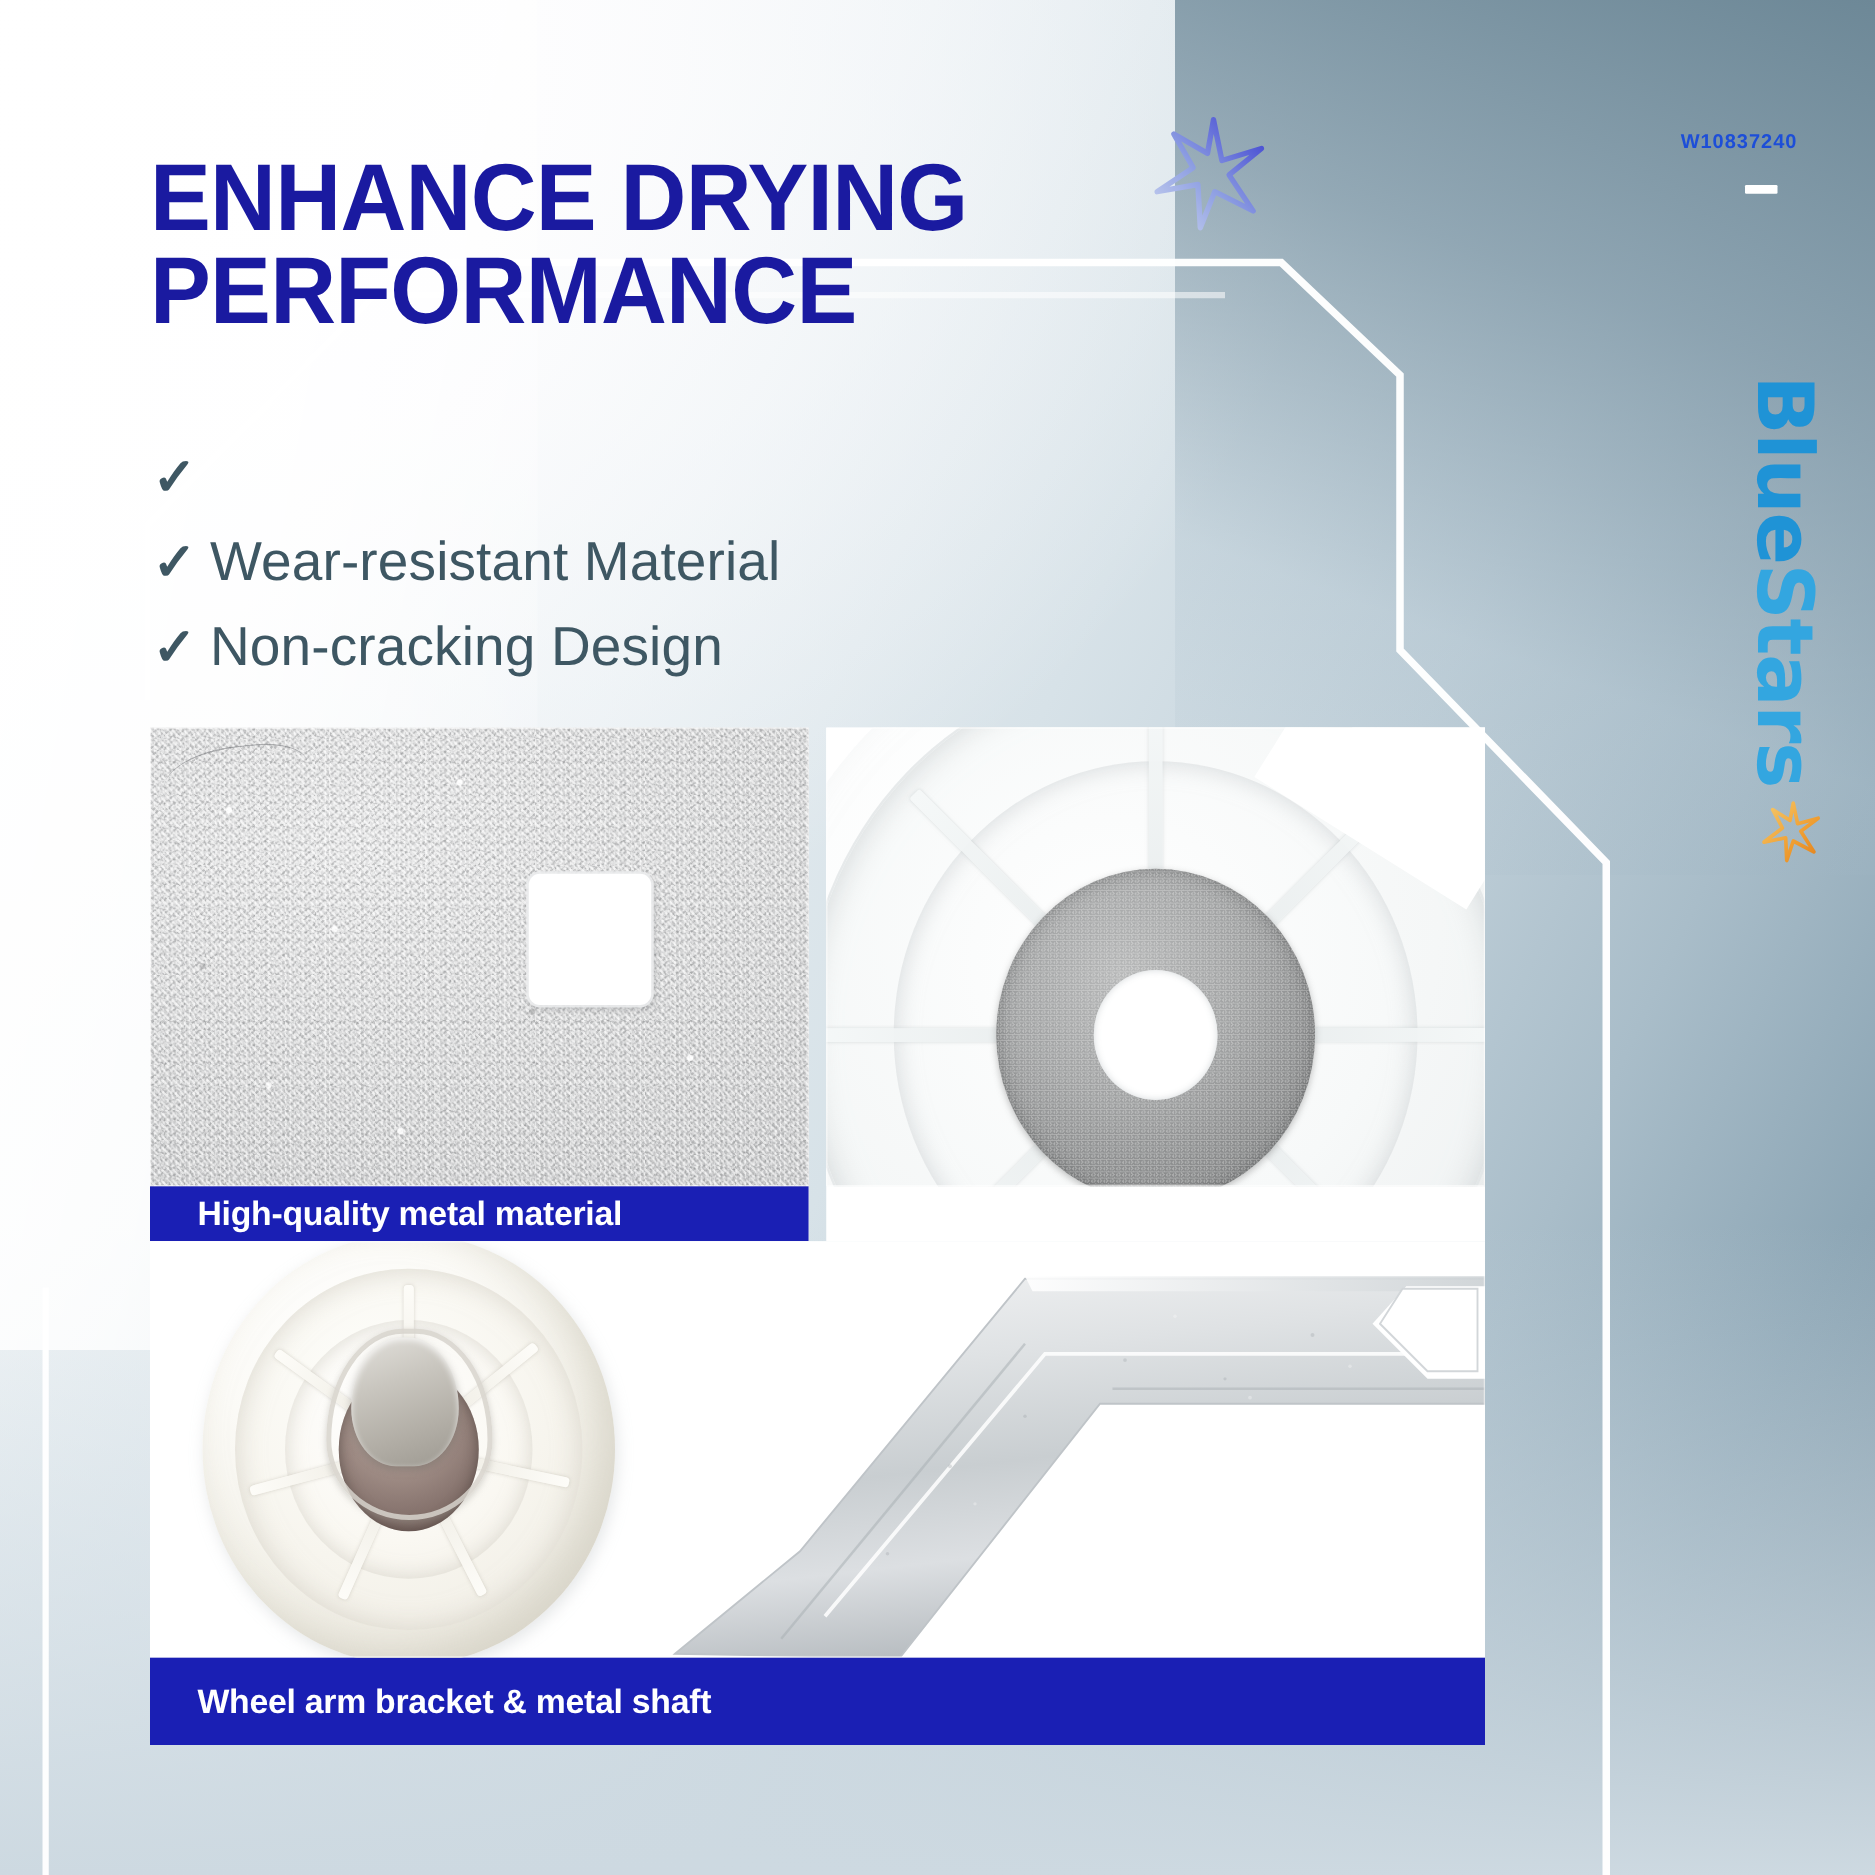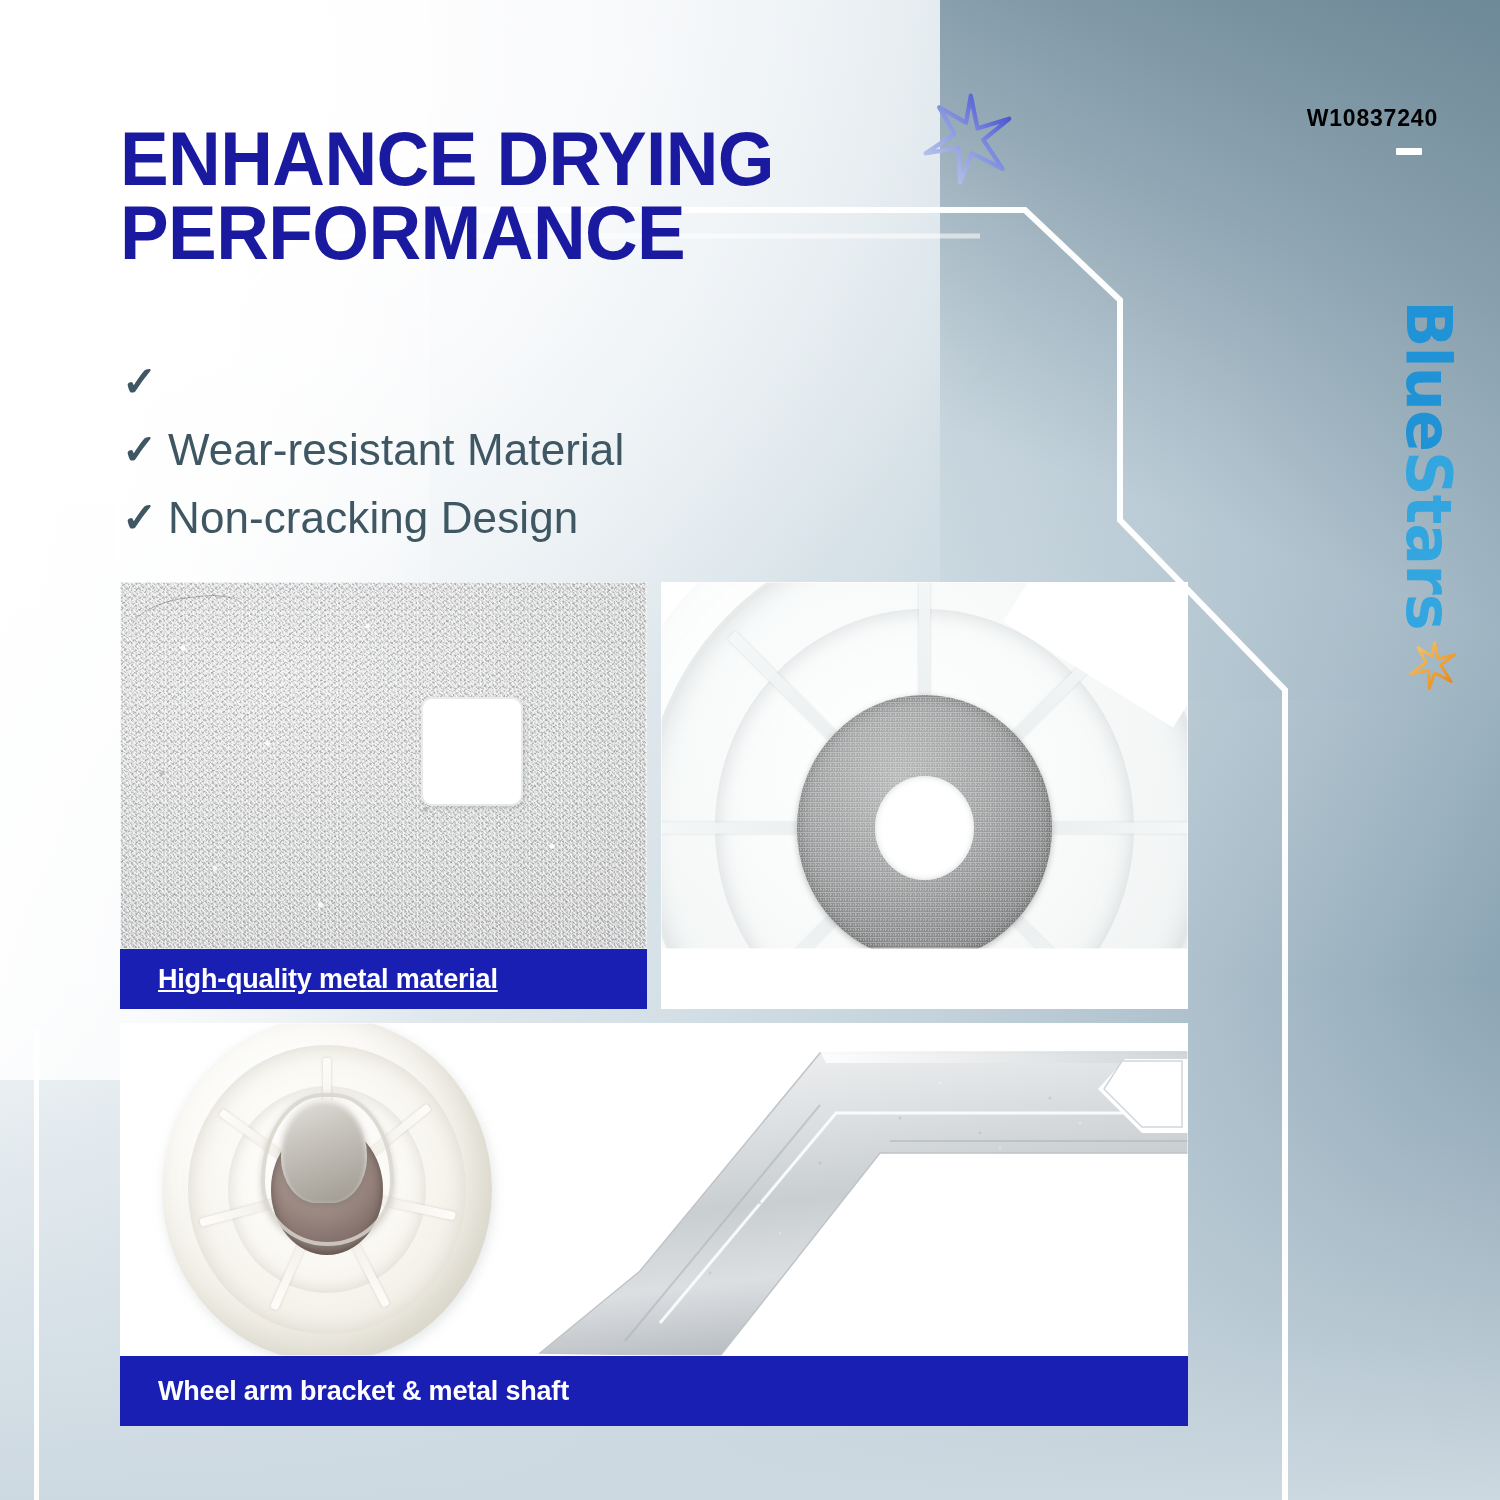--- a/index.html
+++ b/index.html
@@ -88,22 +88,22 @@
     font-size:42px;
     font-weight:bold;
     color:#3e5763;
     line-height:1;
   }
   .bullet .btxt{white-space:nowrap;}
 
   
   .partno{
     position:absolute;right:62px;top:105px;
-    color:#000000;
-    font-size:23px;
+    color:#1d4ed8;
+    font-size:16px;
     font-weight:bold;
     letter-spacing:0.8px;
     text-align:right;
   }
   .partno-dash{
     position:absolute;right:78px;top:148px;
     width:26px;height:7px;background:#ffffff;border-radius:1px;
   }
 
   
@@ -131,37 +131,37 @@
   
   .panels{position:absolute;left:120px;top:582px;width:1068px;}
   .row1{display:flex;gap:14px;}
   .panel{
     position:relative;
     background:#ffffff;
     overflow:hidden;
   }
   .p1{width:527px;}
   .p2{width:527px;}
-  .p3{width:1068px;margin-top:14px;}
+  .p3{width:1068px;}
   .photo{position:relative;overflow:hidden;}
   .p1 .photo{height:367px;}
   .p2 .photo{height:367px;}
   .p3 .photo{height:333px;}
 
   .caption{
     background:#1a1fb4;
     color:#ffffff;
     font-size:27px;
     font-weight:bold;
     letter-spacing:-0.2px;
     display:flex;align-items:center;
     padding-left:38px;
     box-sizing:border-box;
   }
-  .p1 .caption,.p2 .caption{height:60px;text-decoration:underline;}
+  .p1 .caption,.p2 .caption{height:44px;}
   .p3 .caption{height:70px;}
 
   
   .metal-tex{
     position:absolute;inset:0;
     background-color:#c6c8c9;
     background-image:
       radial-gradient(circle at 12% 18%, rgba(255,255,255,0.85) 0 2px, rgba(255,255,255,0) 3px),
       radial-gradient(circle at 28% 44%, rgba(255,255,255,0.75) 0 2px, rgba(255,255,255,0) 3px),
       radial-gradient(circle at 47% 12%, rgba(255,255,255,0.8) 0 2px, rgba(255,255,255,0) 3px),

